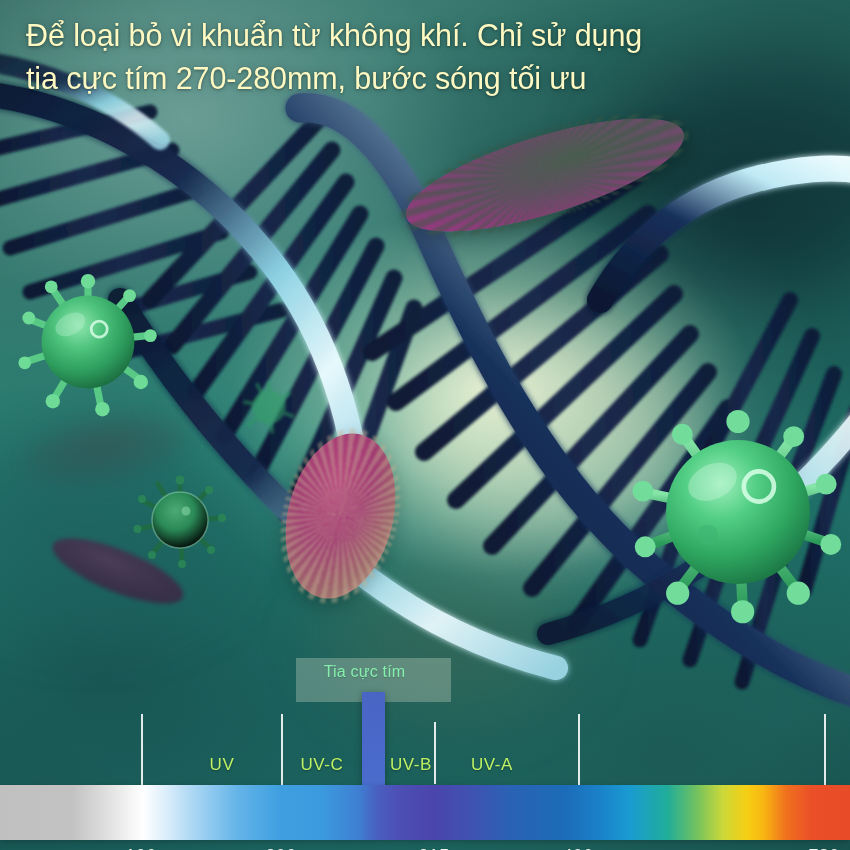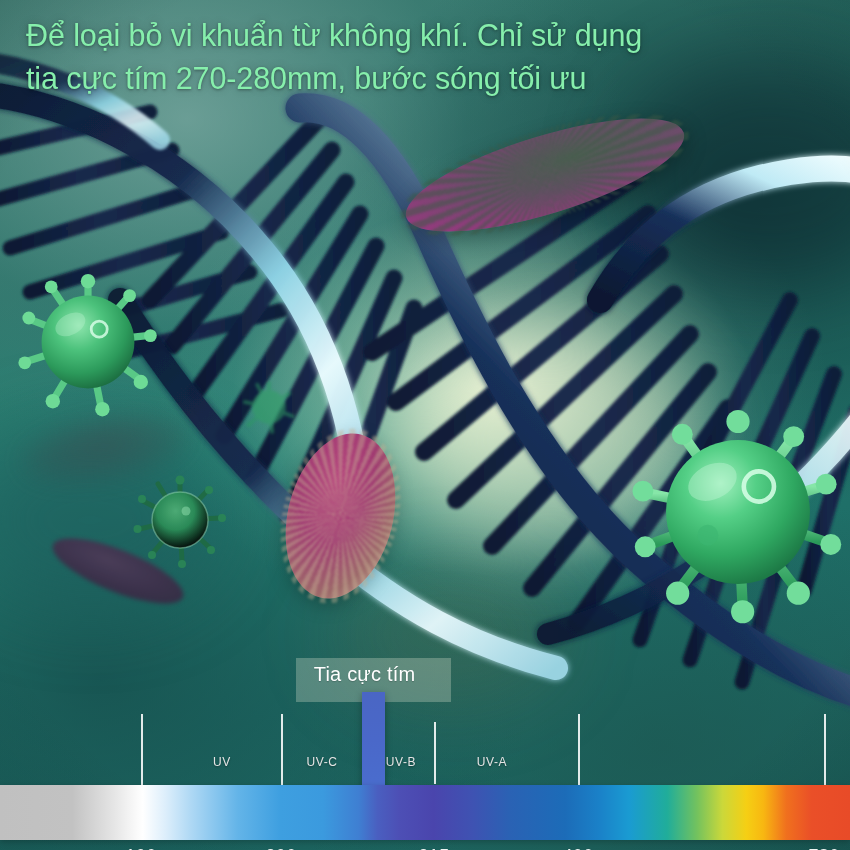--- a/index.html
+++ b/index.html
@@ -49,21 +49,21 @@
     position:absolute; inset:-5px;
     border-radius:50%;
     opacity:.9;
   }
 
   
   .headline{
     position:absolute;
     left:26px; top:14px;
     width:800px;
-    color:#86efac;
+    color:#fef9c3;
     font-size:30.5px;
     line-height:1.40;
     font-weight:400;
     letter-spacing:-0.1px;
     text-shadow:0 1px 3px rgba(0,0,0,0.38), 0 0 10px rgba(0,0,0,0.22);
     white-space:pre-line;
   }
 
   
   .chart{
@@ -77,22 +77,22 @@
     left:296px; top:8px;
     width:155px; height:44px;
     background:rgba(222,230,208,0.30);
   }
 
   .uv-title{
     position:absolute;
     left:296px; top:13px;
     width:137px;
     text-align:center;
-    color:#ffffff;
-    font-size:20px;
+    color:#86efac;
+    font-size:16px;
     font-weight:400;
     letter-spacing:0.2px;
     text-shadow:0 1px 1px rgba(0,0,0,0.18);
   }
 
   
   .marker{
     position:absolute;
     left:362px; top:42px;
     width:23px; height:118px;
@@ -106,22 +106,22 @@
     top:64px;
     width:2px; height:71px;
     background:rgba(255,255,255,0.88);
   }
   .tick.short{ top:72px; height:62px; }
 
   
   .band-label{
     position:absolute;
     top:105px;
-    color:#e5e5e5;
-    font-size:12px;
+    color:#bef264;
+    font-size:17px;
     letter-spacing:0.6px;
     text-shadow:0 1px 2px rgba(0,0,0,0.35);
     transform:translateX(-50%);
     white-space:nowrap;
     text-align:right;
   }
 
   
   .spectrum{
     position:absolute;
@@ -433,21 +433,21 @@
     <div class="uv-title">Tia cực tím</div>
 
     <div class="tick" style="left:141px;"></div>
     <div class="tick" style="left:281px;"></div>
     <div class="tick short" style="left:434px;"></div>
     <div class="tick" style="left:578px;"></div>
     <div class="tick" style="left:824px;"></div>
 
     <div class="band-label" style="left:222px;">UV</div>
     <div class="band-label" style="left:322px;">UV-C</div>
-    <div class="band-label" style="left:401px;">UV-B</div>
+    <div class="band-label" style="left:411px;">UV-B</div>
     <div class="band-label" style="left:492px;">UV-A</div>
 
     <div class="marker"></div>
 
     <div class="spectrum"></div>
 
     <div class="axis-num" style="left:141px;">100</div>
     <div class="axis-num" style="left:281px;">200</div>
     <div class="axis-num" style="left:434px;">315</div>
     <div class="axis-num" style="left:578px;">400</div>

